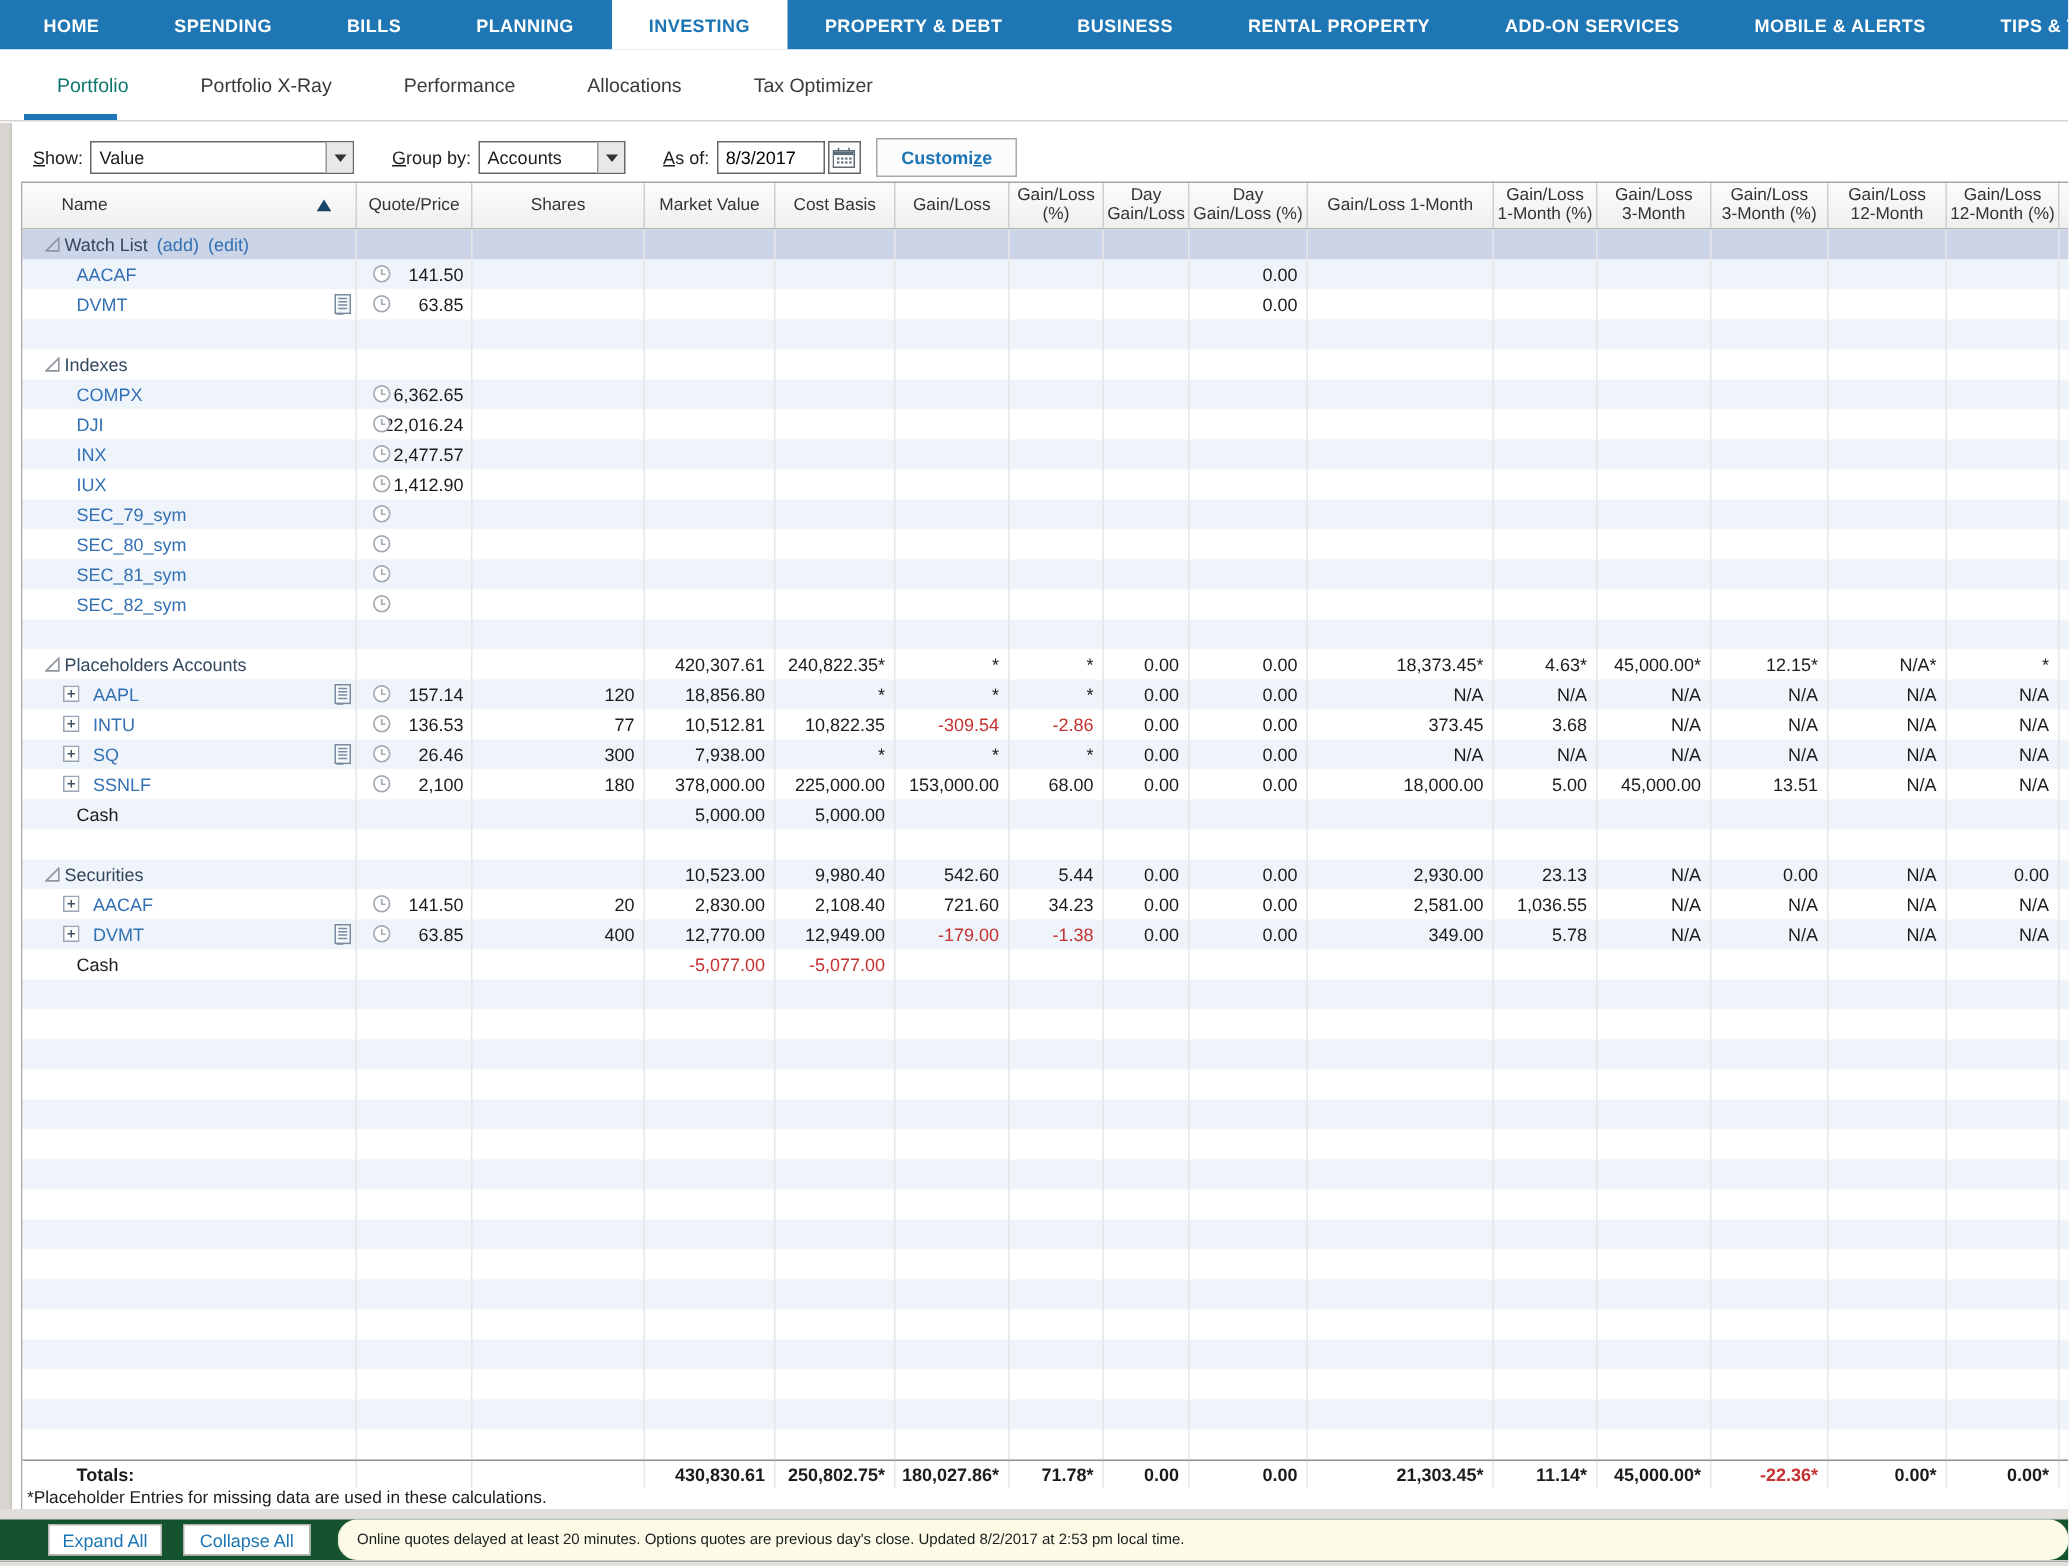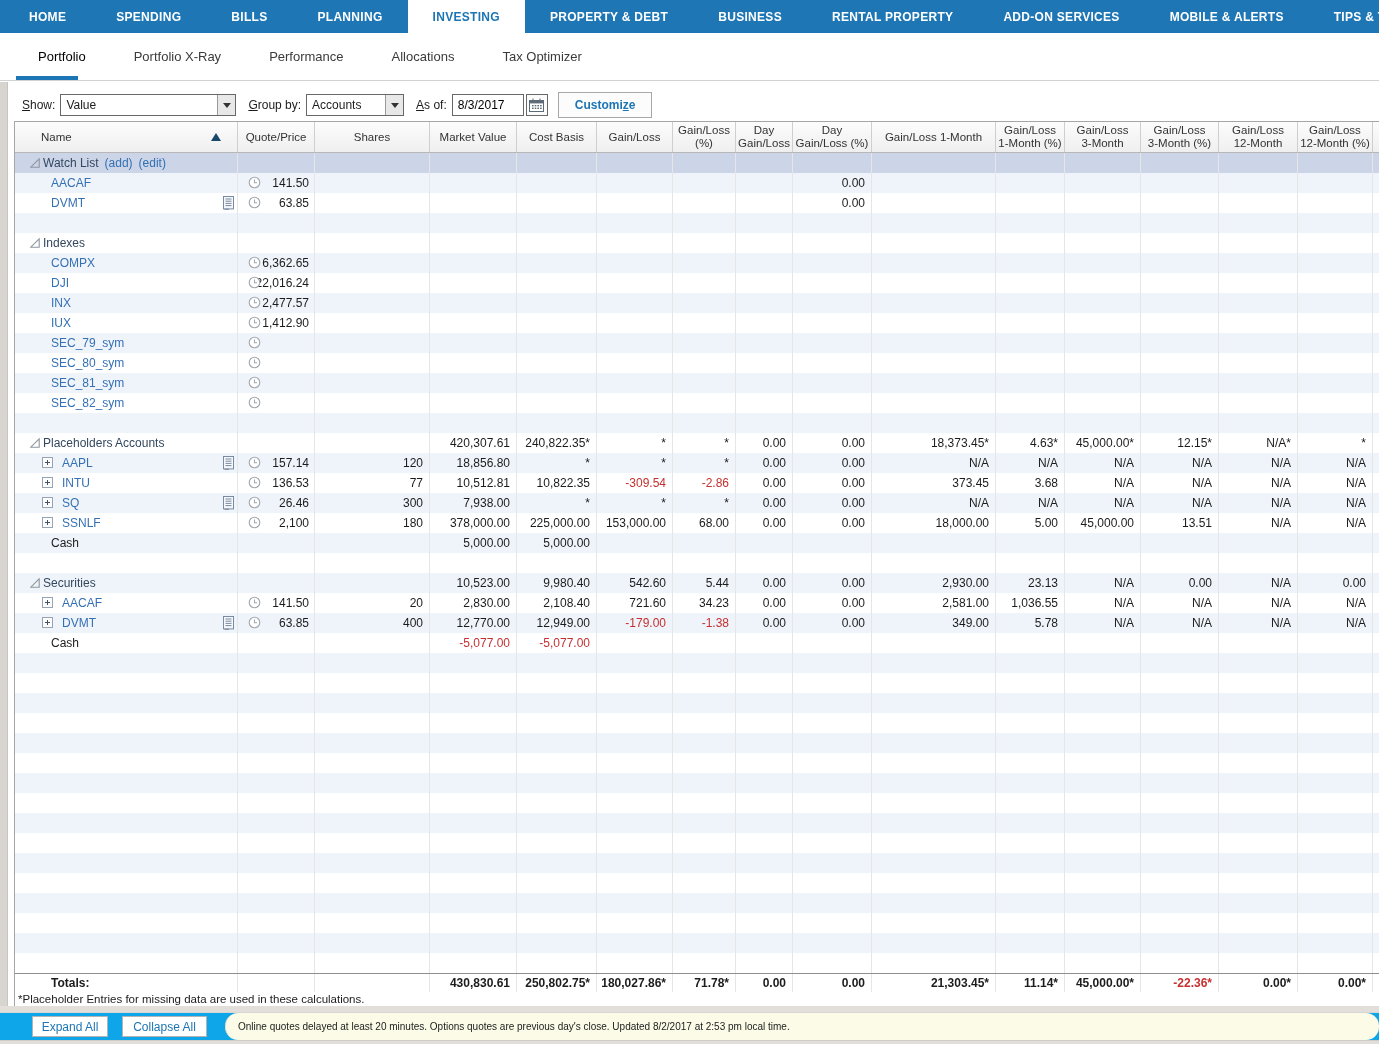--- a/index.html
+++ b/index.html
@@ -7,34 +7,34 @@
         font-family:"Liberation Sans",sans-serif;-webkit-font-smoothing:antialiased;}
 
   
   .topnav{position:absolute;left:0;top:0;width:100%;height:33px;background:#1e76b4;display:flex;padding-left:4px;box-sizing:border-box;}
   .nav-tab{display:flex;align-items:center;padding:0 25px;color:#fff;font-size:12px;font-weight:bold;letter-spacing:.3px;white-space:nowrap;cursor:pointer;}
   .nav-tab.active{background:#fff;color:#1c75b4;}
 
   
   .subnav{position:absolute;left:0;top:33px;width:100%;height:48px;background:#fff;border-bottom:1px solid #d2d2d2;display:flex;padding-left:14px;box-sizing:border-box;}
   .subnav-tab{display:flex;align-items:center;padding:0 24px;font-size:13px;color:#3a3a3a;position:relative;white-space:nowrap;cursor:pointer;}
-  .subnav-tab.active{color:#000000;}
+  .subnav-tab.active{color:#0f766e;}
   .subnav-tab.active::after{content:"";position:absolute;left:2px;width:62px;bottom:0;height:4px;background:#1c75b4;}
 
   .leftstrip{position:absolute;left:0;top:82px;width:7px;bottom:0;background:#d8d5d0;border-right:1px solid #c8c5bf;}
 
   
   .controls{position:absolute;left:22px;top:92px;height:26px;display:flex;align-items:center;font-size:12px;color:#1c1c1c;}
   .mn{ text-decoration:underline;}
   .combo{height:22px;border:1px solid #686868;background:#fff;display:flex;align-items:stretch;margin-left:5px;box-sizing:border-box;cursor:pointer;}
   .combo .val{padding:0 5px;font-size:12px;flex:1;display:flex;align-items:center;white-space:nowrap;overflow:hidden;}
   .combo .btn{width:17px;background:#e8e8e8;border-left:1px solid #9a9a9a;display:flex;align-items:center;justify-content:center;}
   .arrow-down{width:0;height:0;border-left:4px solid transparent;border-right:4px solid transparent;border-top:5px solid #333;}
   .w-show{width:176px;} .w-group{width:98px;}
-  .lbl{margin-left:12px;white-space:nowrap;}
+  .lbl{margin-left:25px;white-space:nowrap;}
   .datebox{width:72px;height:22px;border:1px solid #686868;font-size:12px;padding:0 0 0 5px;margin-left:5px;font-family:inherit;box-sizing:border-box;}
   .calbtn{width:22px;height:22px;border:1px solid #686868;background:#fbfbfb;margin-left:2px;display:flex;align-items:center;justify-content:center;box-sizing:border-box;cursor:pointer;}
   .customize{height:24px;border:1px solid #a8a8a8;background:#fcfcfc;color:#1c75b4;font-size:12px;padding:0 16px;margin-left:10px;display:flex;align-items:center;cursor:pointer;white-space:nowrap;font-weight:bold;}
 
   
   .tablewrap{position:absolute;left:14px;top:121px;width:1366px;border:1px solid #a6a6a6;background:#fff;box-sizing:border-box;}
   .thead{display:flex;height:30px;background:linear-gradient(#fcfcfc,#efefef);border-bottom:1px solid #b7b7b7;}
   .th{border-right:1px solid #cfcfcf;font-size:11.5px;color:#333;display:flex;align-items:center;justify-content:center;
       text-align:center;white-space:pre-line;line-height:13px;box-sizing:border-box;position:relative;cursor:pointer;overflow:hidden;}
   .th.c-name{justify-content:flex-start;padding-left:26px;}
@@ -66,21 +66,21 @@
   .clockic{position:absolute;left:10px;top:3px;}
   .cashlbl{position:absolute;left:36px;}
 
   .totals{display:flex;height:18px;border-top:1px solid #8f8f8f;font-weight:bold;background:#fff;}
   .totals .td{font-weight:bold;line-height:18px;}
   .totals-label{position:absolute;left:36px;}
   .footnote{height:15px;font-size:11.5px;line-height:15px;padding-left:3px;color:#1c1c1c;background:#fff;}
 
   
   .bottomarea{position:absolute;left:0;top:1006px;width:100%;height:38px;background:#e2dfdb;}
-  .bottombar{position:absolute;left:0;top:6px;width:100%;height:29px;background:#0ea5e9;border-top:1px solid #d8d6d2;border-bottom:1px solid #cfccc7;box-sizing:border-box;}
+  .bottombar{position:absolute;left:0;top:6px;width:100%;height:29px;background:#14532d;border-top:1px solid #d8d6d2;border-bottom:1px solid #cfccc7;box-sizing:border-box;}
   .fbtn{position:absolute;top:3px;height:21px;border:1px solid #b3b3b3;background:#fff;color:#1c75b4;font-size:12px;
         display:flex;align-items:center;justify-content:center;box-sizing:border-box;cursor:pointer;white-space:nowrap;}
   .fbtn.expand{left:32px;width:76px;}
   .fbtn.collapse{left:122px;width:85px;}
   .status{position:absolute;left:225px;right:0;top:0;height:100%;background:#fbfbe7;border-left:1px solid #e3e2cf;
           font-size:10px;color:#1c1c1c;display:flex;align-items:center;padding-left:12px;box-sizing:border-box;white-space:nowrap;overflow:hidden;border-radius:13px;}
 </style>
 </head>
 <body>
 

